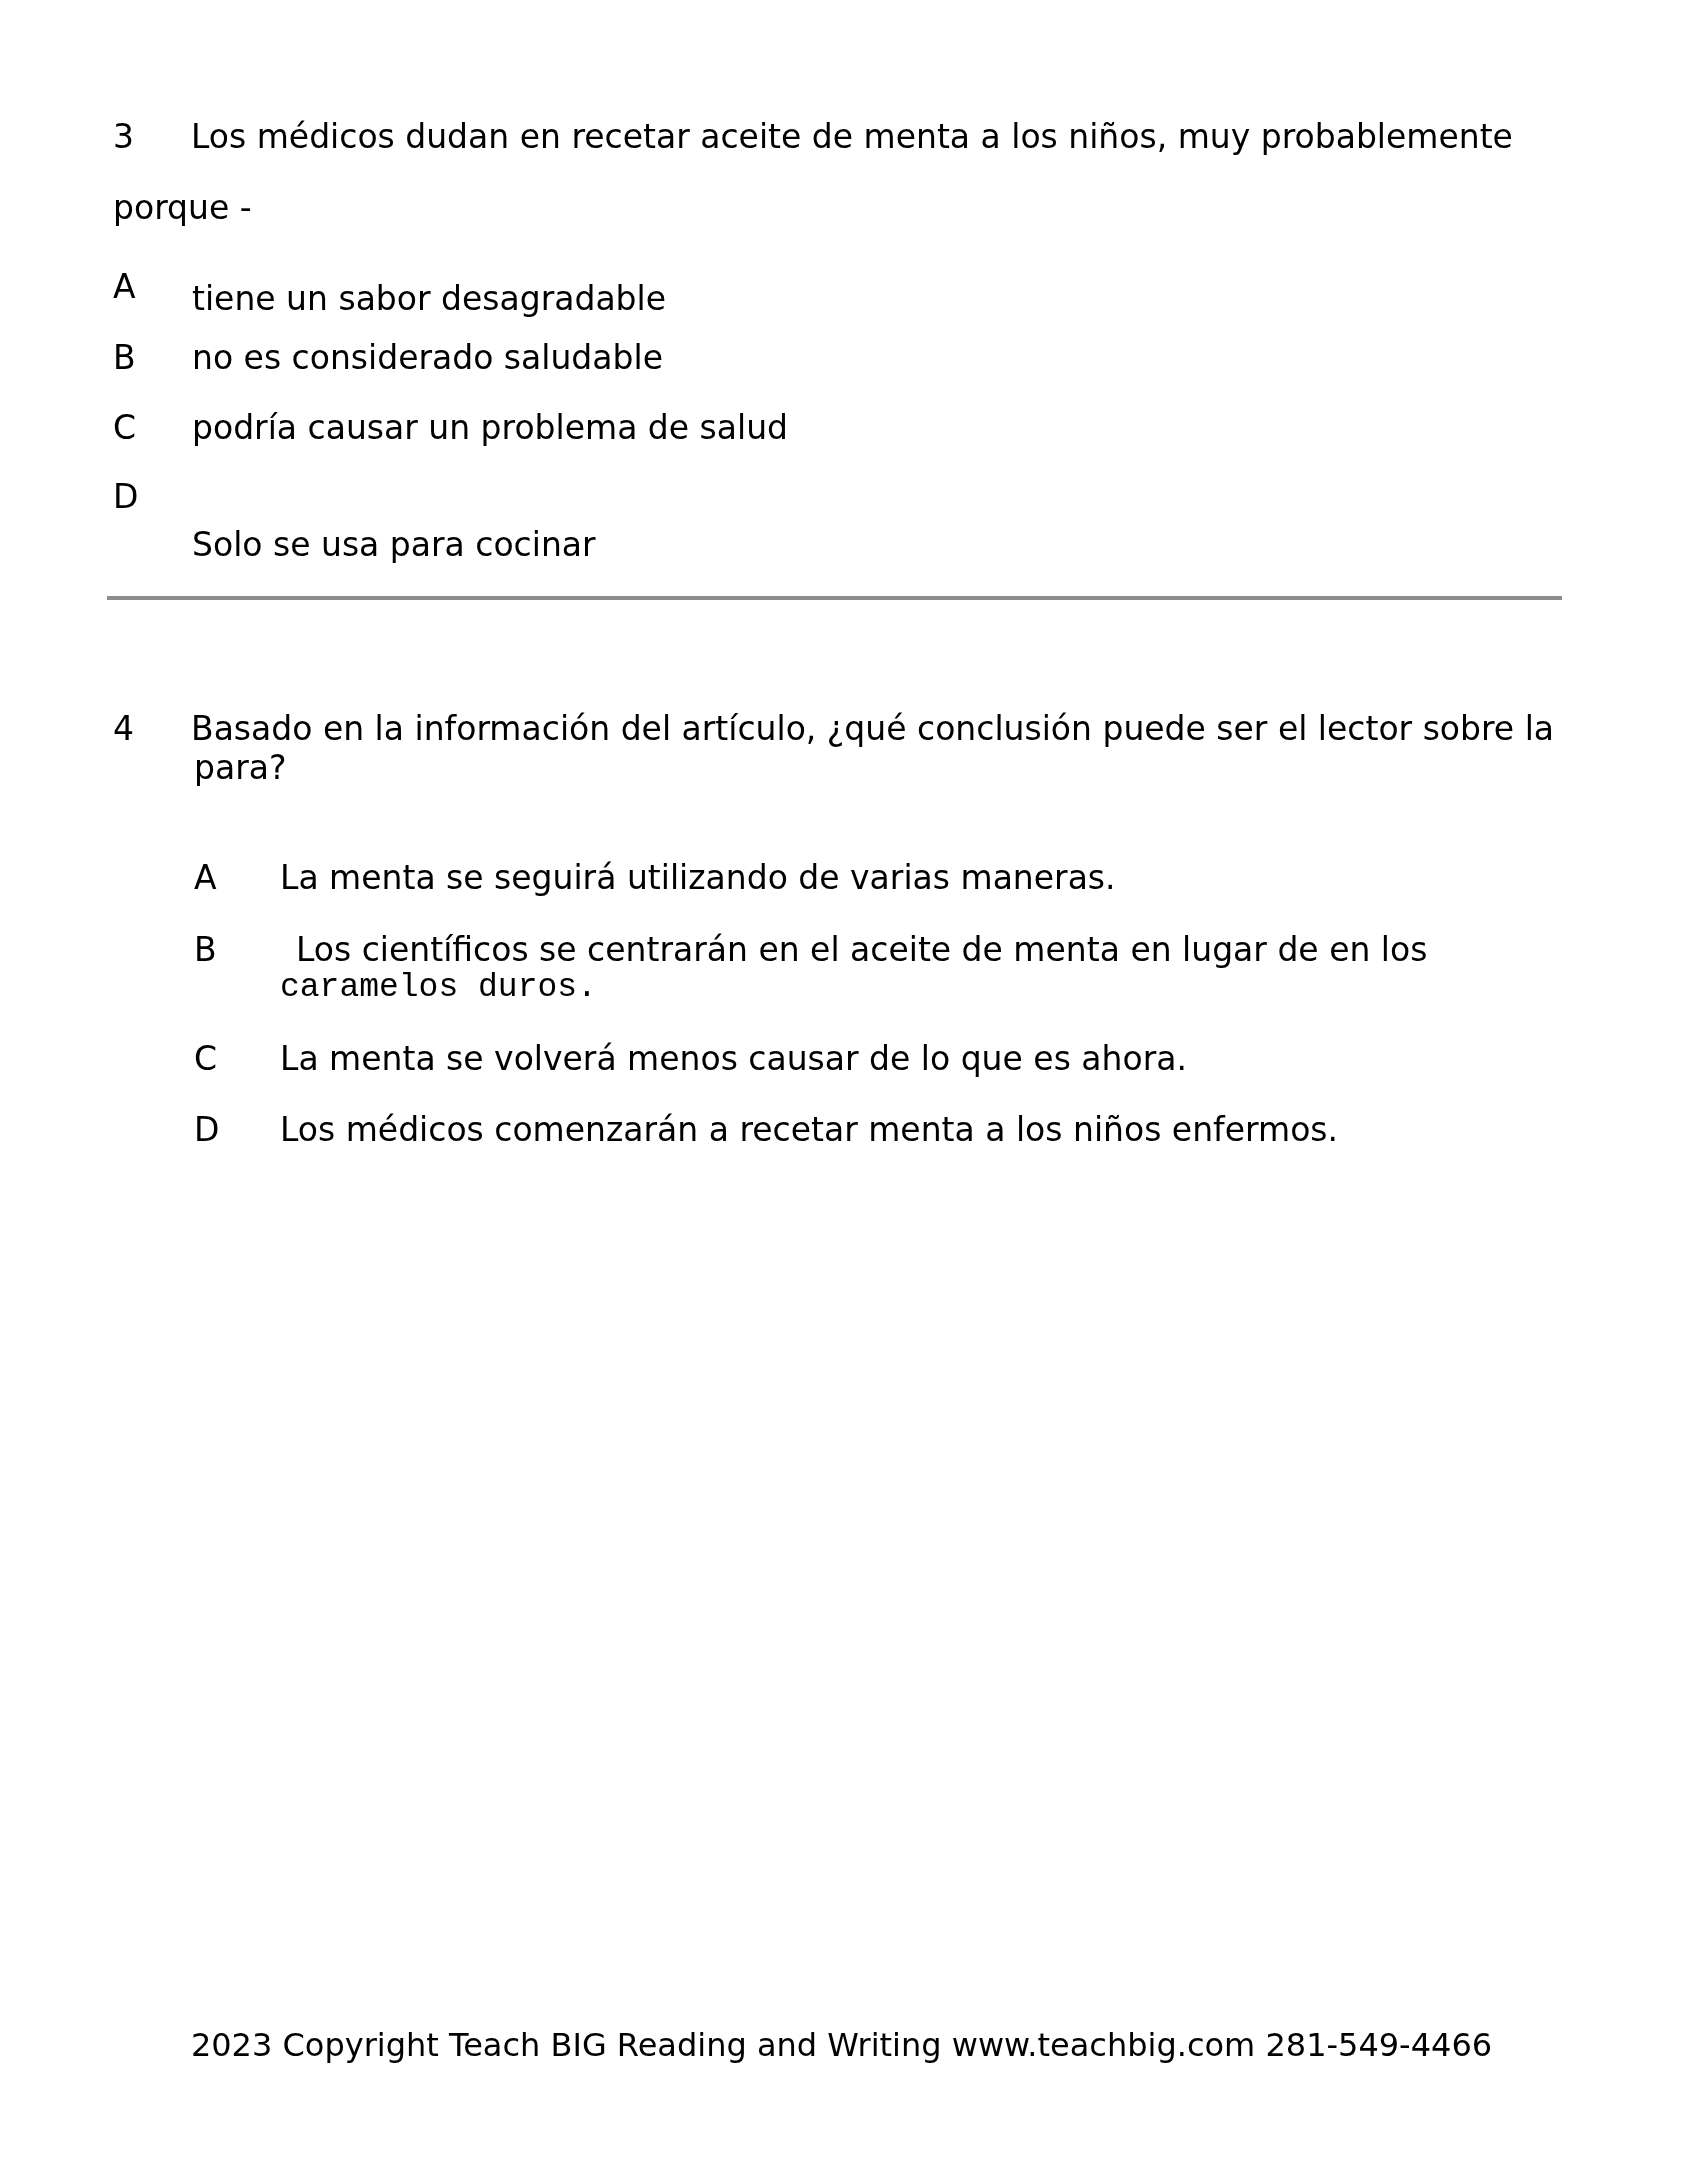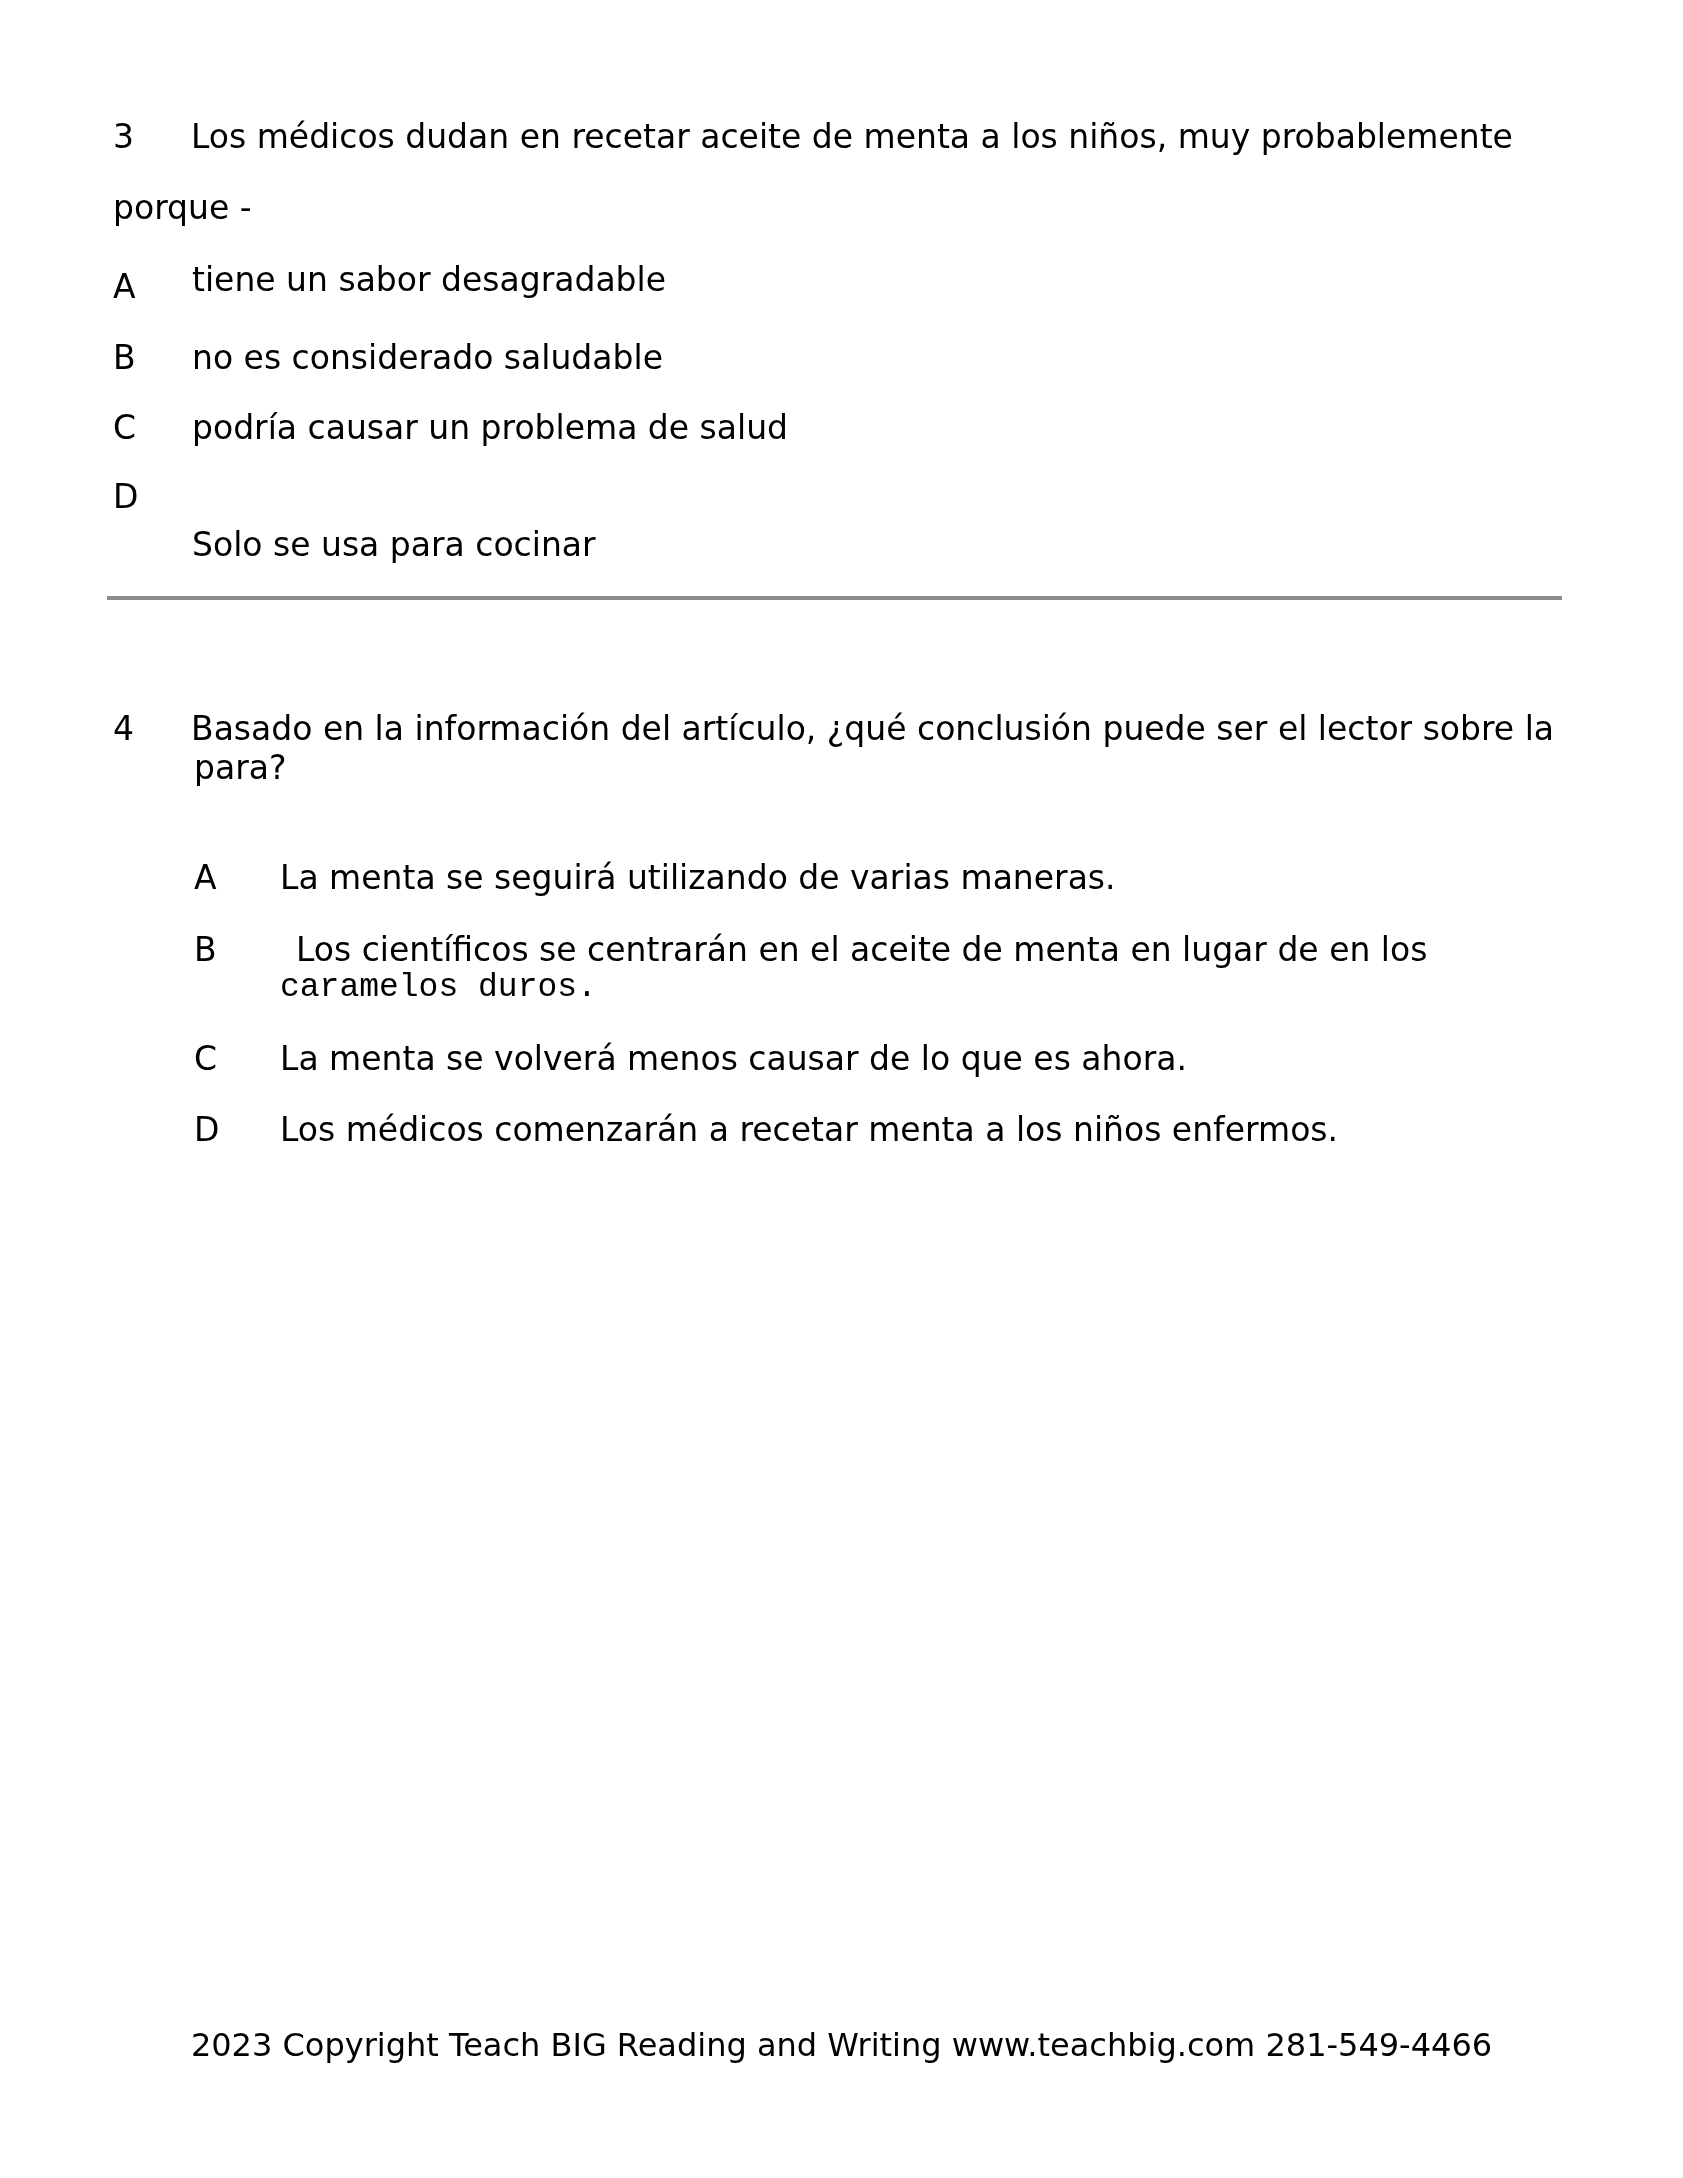--- a/index.html
+++ b/index.html
@@ -12,21 +12,21 @@
 </head>
 <body>
 
 <div>
   <div class="line" style="left:113px;top:117px;">3</div>
   <div class="line" style="left:191px;top:117px;">Los médicos dudan en recetar aceite de menta a los niños, muy probablemente</div>
   <div class="line" style="left:113px;top:156px;margin-top:32px;">porque -</div>
 
   <div>
     <div class="line" style="left:113px;top:267px;">A</div>
-    <div class="line" style="left:192px;top:260px;">tiene un sabor desagradable</div>
+    <div class="line" style="left:192px;top:279px;">tiene un sabor desagradable</div>
   </div>
   <div>
     <div class="line" style="left:113px;top:338px;">B</div>
     <div class="line" style="left:192px;top:338px;">no es considerado saludable</div>
   </div>
   <div>
     <div class="line" style="left:113px;top:408px;">C</div>
     <div class="line" style="left:192px;top:408px;">podría causar un problema de salud</div>
   </div>
   <div>

